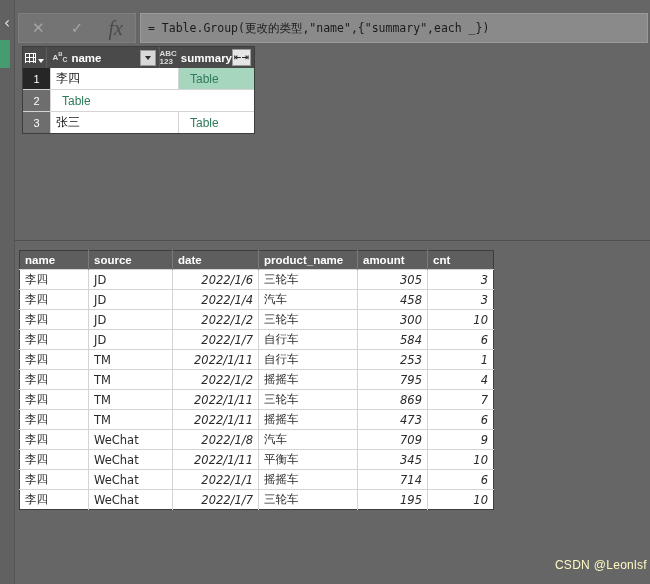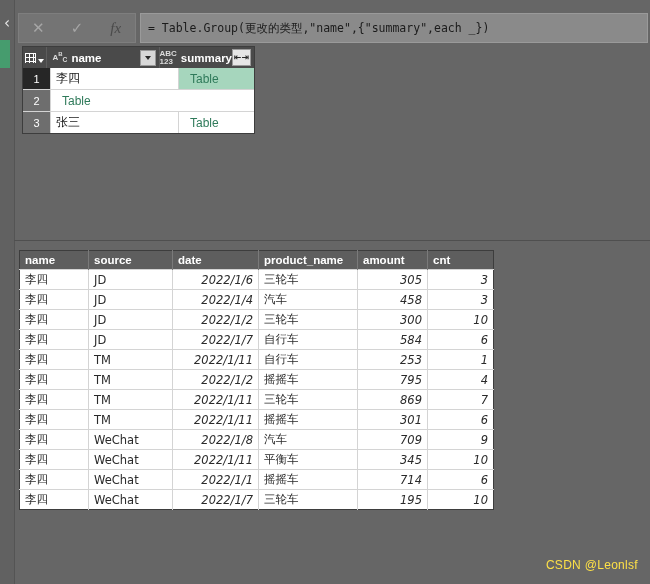--- a/index.html
+++ b/index.html
@@ -72,21 +72,21 @@
     font-size: 15px;
     line-height: 15px;
     width: 30px;
     text-align: center;
     font-family: "DejaVu Sans", sans-serif;
     cursor: default;
   }
   #fx-icon {
     font-family: "Liberation Serif", serif;
     font-style: italic;
-    font-size: 15px;
+    font-size: 20px;
     color: #4a4a4a;
   }
   #formula-input {
     flex: 1;
     margin-left: 4px;
     background: #8a8a8a;
     border: 1px solid #9a9a9a;
     display: flex;
     align-items: center;
     padding-left: 7px;
@@ -309,23 +309,23 @@
   .col-name      { width: 69px; }
   .col-source    { width: 84px; }
   .col-date      { width: 86px; }
   .col-product   { width: 99px; margin-left: 26px; }
   .col-amount    { width: 70px; }
   .col-cnt       { width: 66px; }
 
   
   #watermark {
     position: absolute;
-    right: 12px;
+    right: 3px;
     bottom: 12px;
-    color: #fde047;
+    color: #fef9c3;
     font-size: 12px;
     letter-spacing: 0.3px;
   }
 </style>
 </head>
 <body>
 
 <div id="left-rail">
   <div id="collapse-chevron">‹</div>
   <div id="queries-active-bar"></div>
@@ -449,21 +449,21 @@
         <td class="col-date num">2022/1/11</td>
         <td class="col-product">三轮车</td>
         <td class="col-amount num">869</td>
         <td class="col-cnt num">7</td>
       </tr>
       <tr>
         <td class="col-name">李四</td>
         <td class="col-source">TM</td>
         <td class="col-date num">2022/1/11</td>
         <td class="col-product">摇摇车</td>
-        <td class="col-amount num">301</td>
+        <td class="col-amount num">473</td>
         <td class="col-cnt num">6</td>
       </tr>
       <tr>
         <td class="col-name">李四</td>
         <td class="col-source">WeChat</td>
         <td class="col-date num">2022/1/8</td>
         <td class="col-product">汽车</td>
         <td class="col-amount num">709</td>
         <td class="col-cnt num">9</td>
       </tr>

